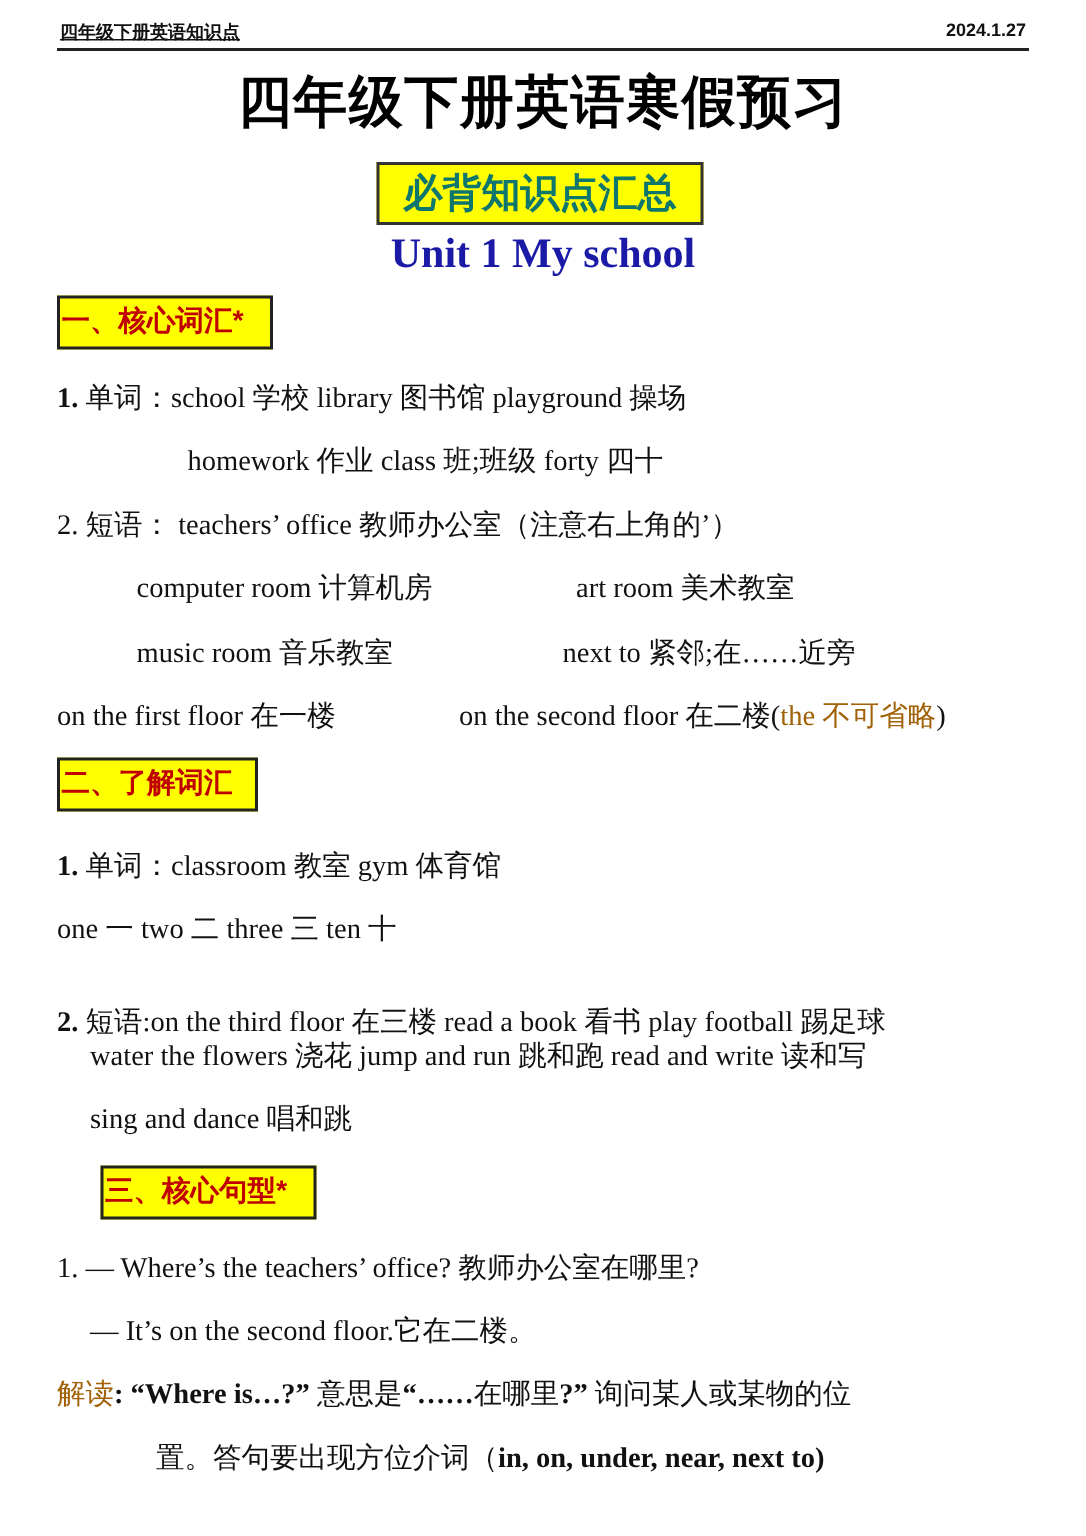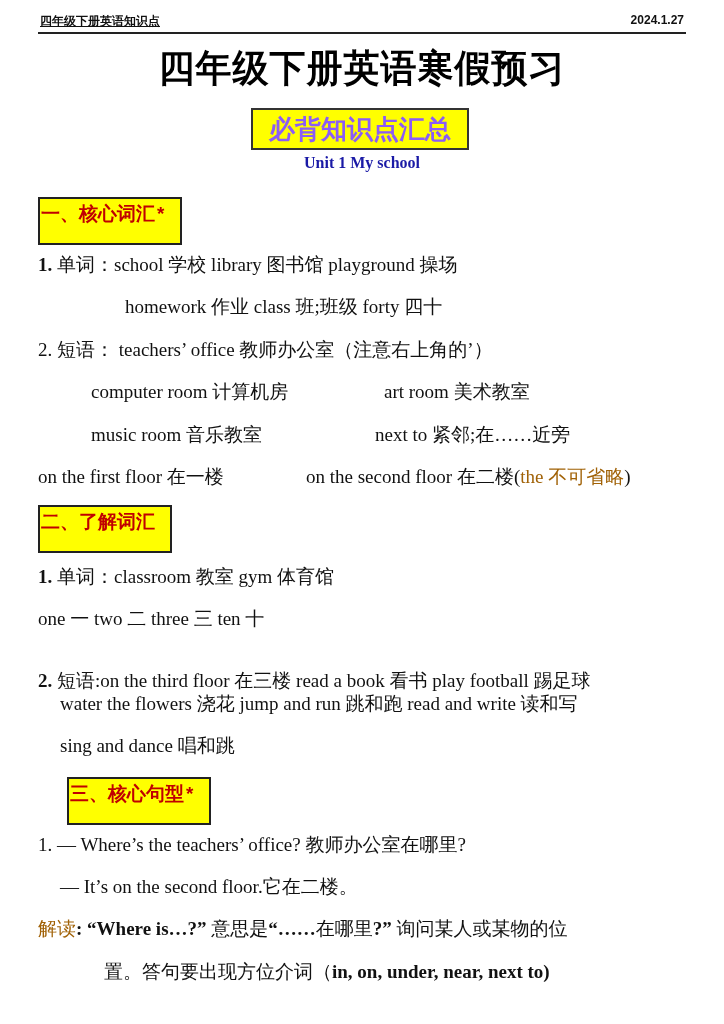--- a/index.html
+++ b/index.html
@@ -5,24 +5,24 @@
   html, body { margin: 0; padding: 0; background: #ffffff; }
   body { width: 724px; height: 1024px; position: relative; overflow: hidden;
          font-family: "Liberation Serif", "DejaVu Serif", serif; color: #111; }
   .abs { position: absolute; white-space: nowrap; }
   .hdr { font-family: "Liberation Sans", "DejaVu Sans", sans-serif; font-weight: bold; font-size: 12px; top: 13px; }
   .hdr-rule { position: absolute; left: 38px; top: 32px; width: 648px; height: 2px; background: #222; }
   .title { left: 0; width: 724px; text-align: center; top: 44px; font-family: "DejaVu Sans", sans-serif;
            font-weight: bold; font-size: 36px; letter-spacing: 1px; color: #000; transform: scaleY(1.05); }
   .subbox { position: absolute; left: 251px; top: 108px; width: 218px; height: 42px; background: #ffff00;
             border: 2px solid #333; box-sizing: border-box; text-align: center; line-height: 38px;
-            font-family: "DejaVu Sans", sans-serif; font-weight: bold; font-size: 26px; color: #8b5cf6; }
-  .unit { left: 0; width: 724px; text-align: center; top: 154px; font-weight: bold; font-size: 16px; color: #1a1aa6; }
-  .sec { position: absolute; left: 38px; height: 48px; background: #ffff00; border: 2px solid #222; box-sizing: border-box;
-         font-family: Liberation Mono, monospace; font-weight: bold; font-size: 19px; color: #c00000; line-height: 32px;
+            font-family: "DejaVu Sans", sans-serif; font-weight: bold; font-size: 26px; color: #0f766e; }
+  .unit { left: 0; width: 724px; text-align: center; top: 154px; font-weight: bold; font-size: 28px; color: #1a1aa6; }
+  .sec { position: absolute; left: 38px; height: 36px; background: #ffff00; border: 2px solid #222; box-sizing: border-box;
+         font-family: Liberation Sans, sans-serif; font-weight: bold; font-size: 19px; color: #c00000; line-height: 32px;
          padding: 0 1px; overflow: hidden; }
   .line { font-size: 19px; }
   .b { font-weight: bold; }
   .red { color: #a16207; }
 </style>
 </head>
 <body>
 
 <div class="abs hdr" style="left:40px;text-decoration:underline;">四年级下册英语知识点</div>
 <div class="abs hdr" style="right:40px;">2024.1.27</div>

